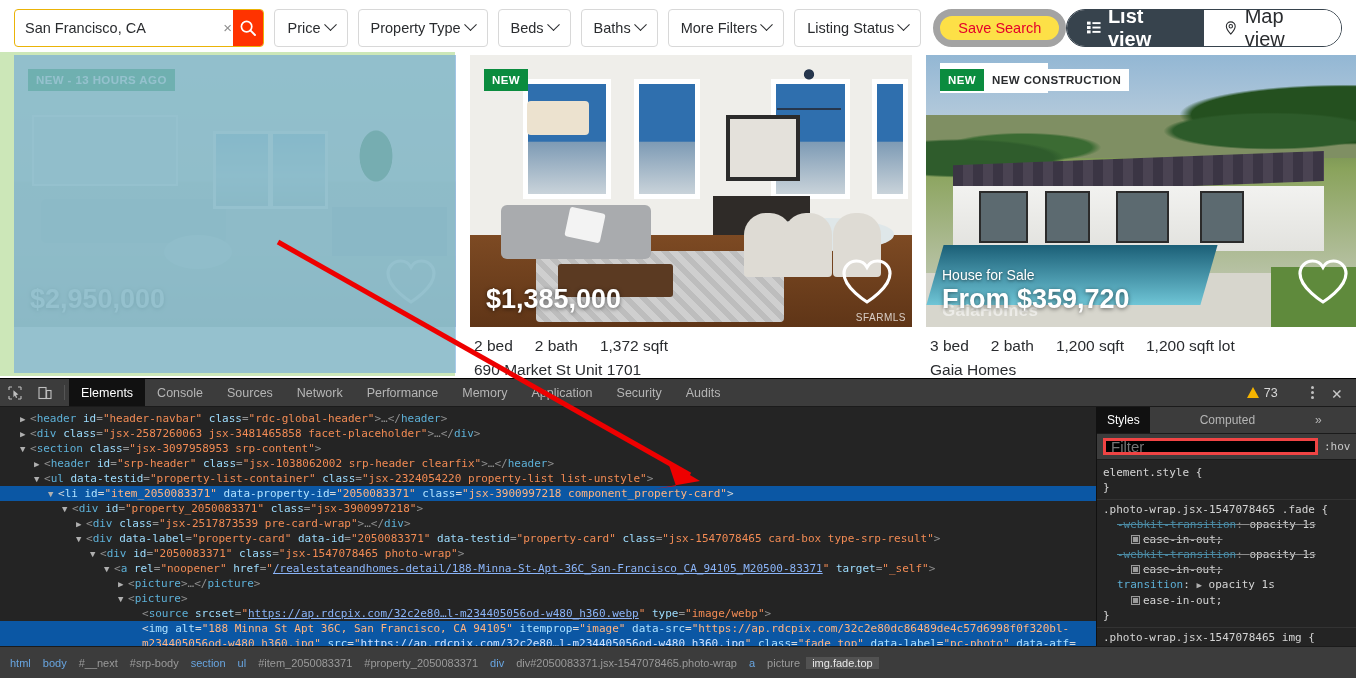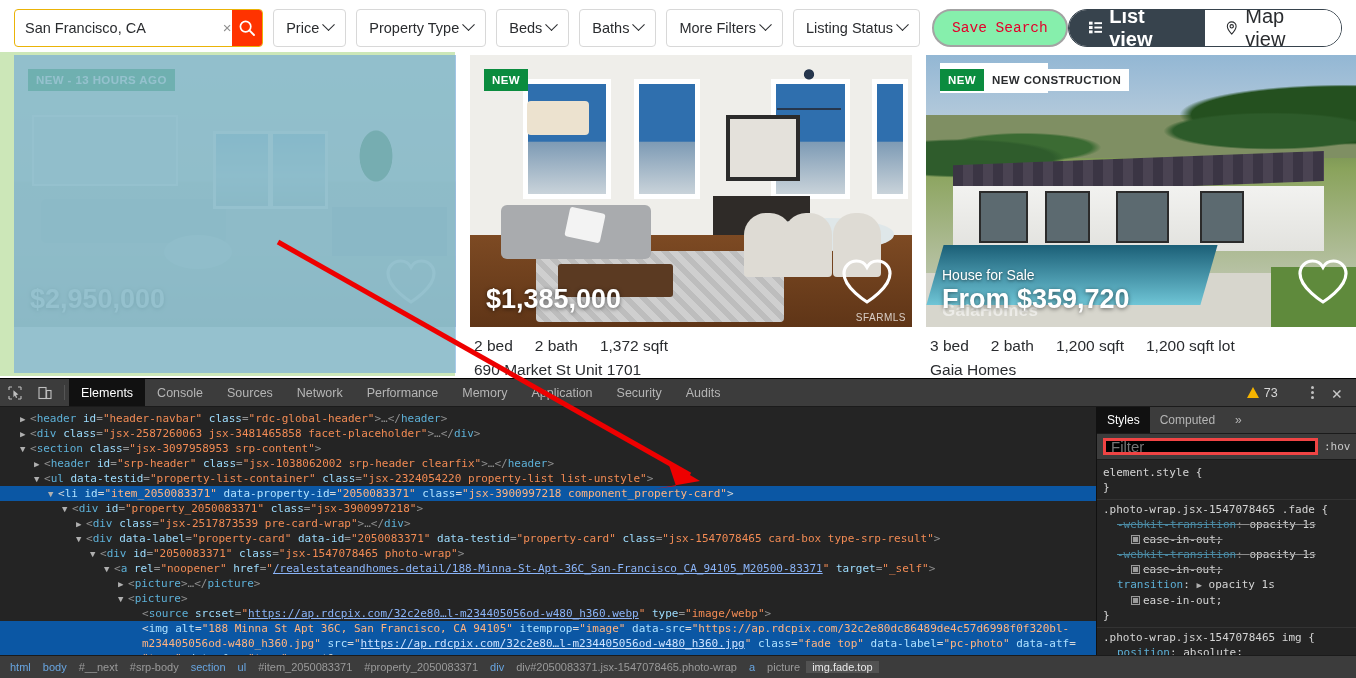--- a/index.html
+++ b/index.html
@@ -80,26 +80,26 @@
     display: inline-block;
     width: 9px; height: 9px;
     border-right: 1.6px solid #2a2c2f;
     border-bottom: 1.6px solid #2a2c2f;
     transform: rotate(45deg) translate(-2px,-2px);
   }
   .save-search {
     height: 38px;
     margin-left: 12px;
     padding: 0 18px;
-    border: 2px solid #a3a3a3;
+    border: 7px solid #a3a3a3;
     border-radius: 20px;
-    background: #86efac;
+    background: #fde047;
     color: #e4002b;
     font-size: 14.5px;
-    font-family: Liberation Mono, monospace;
+    font-family: Liberation Sans, sans-serif;
     cursor: pointer;
     white-space: nowrap;
   }
   .view-toggle {
     margin-left: auto;
     display: flex;
     height: 38px;
     border-radius: 19px;
     overflow: hidden;
     border: 1px solid #37434d;
@@ -443,21 +443,21 @@
   .sel-row .lk { color: #cfe3ff; }
 
   .styles-pane {
     width: 260px;
     background: #242424;
     border-left: 1px solid #111;
     display: flex; flex-direction: column;
   }
   .st-tabs {
     height: 27px; display: flex; align-items: stretch;
-    background: #3c3c3c; border-bottom: 1px solid #1b1b1b;
+    background: #3c3c3c; border-bottom: 1px solid #1b1b1b; gap: 40px;
   }
   .st-tab {
     display: flex; align-items: center; padding: 0 10px;
     font-family: "Liberation Sans", sans-serif; font-size: 12px; color: #b5b5b5;
     cursor: pointer;
   }
   .st-tab.active { background: #111; color: #fff; }
   .st-filterbar {
     height: 26px; display: flex; align-items: center; gap: 6px;
     padding: 0 6px; background: #3c3c3c; border-bottom: 1px solid #1b1b1b;
@@ -487,21 +487,21 @@
   .cbox::after {
     content: ""; position: absolute; left: 1px; top: 1px;
     width: 5px; height: 5px; background: #9a9a9a;
   }
   .indent { padding-left: 14px; }
   .expander { color: #b0b0b0; font-size: 9px; }
 
   
   .crumbs {
     position: absolute; left: 0; bottom: 0;
-    width: 1356px; height: 23px;
+    width: 1356px; height: 32px;
     background: #3c3c3c;
     display: flex; align-items: center;
     font-family: "Liberation Sans", sans-serif;
     font-size: 11px;
     padding-left: 4px;
     border-top: 1px solid #1b1b1b;
   }
   .crumb { padding: 0 6px; color: #9a9a9a; cursor: pointer; white-space: nowrap; }
   .crumb.blue { color: #68a5e0; }
   .crumb.active { background: #525252; color: #e8e8e8; }

